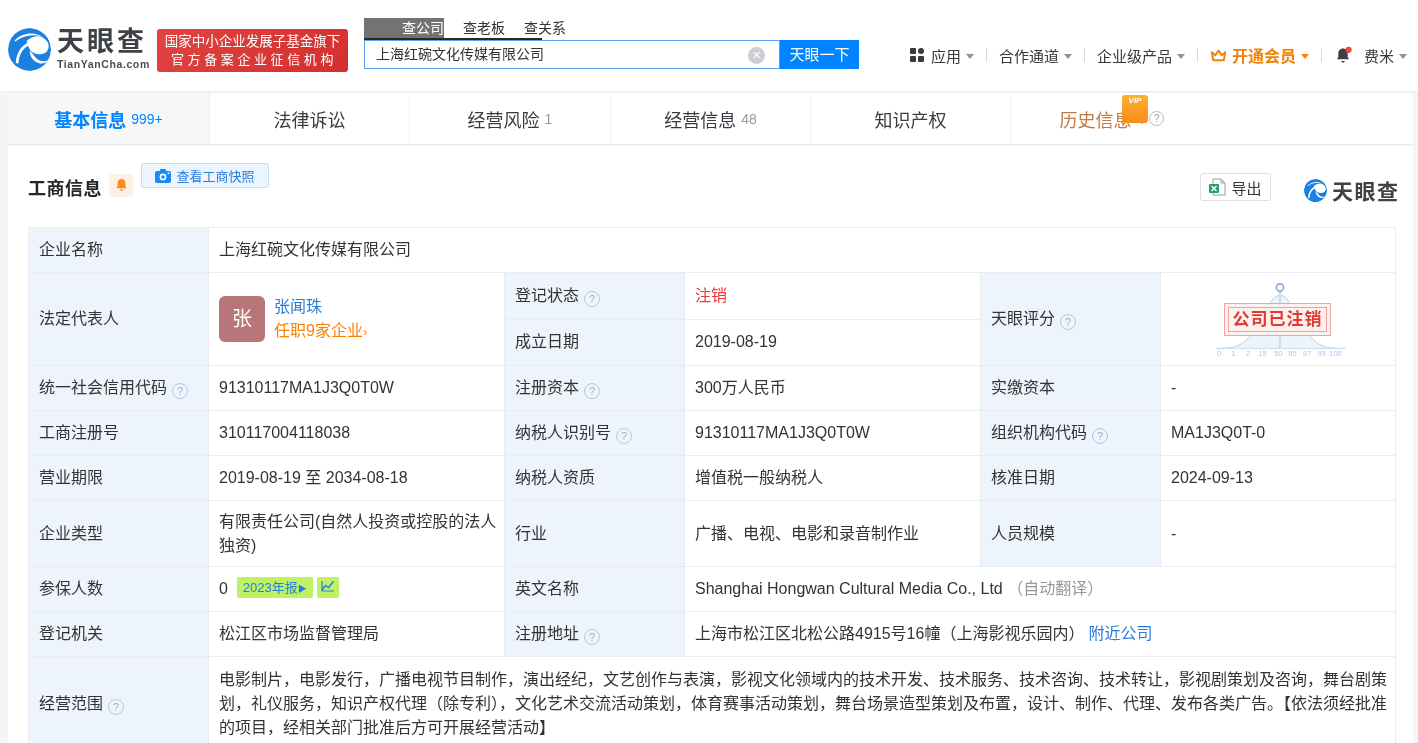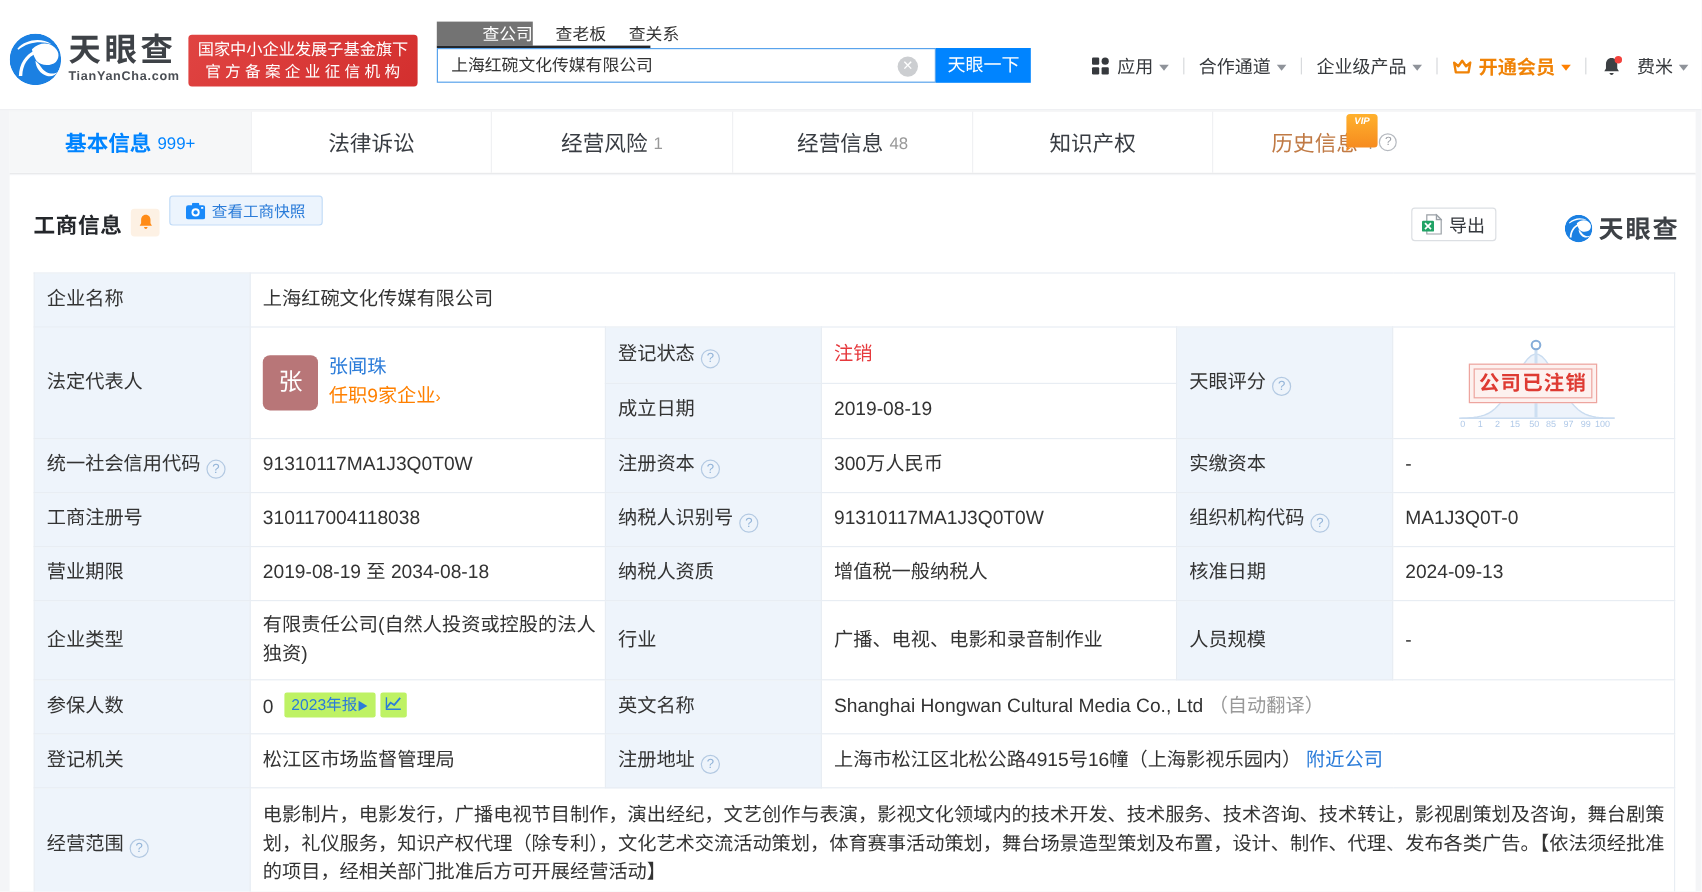--- a/index.html
+++ b/index.html
@@ -40,21 +40,21 @@
 #nav .tab.act .num{color:#0084ff;font-weight:normal;}
 #nav .tab.his{color:#c07a45;}
 .qnav{display:inline-block;width:15px;height:15px;border:1px solid #b6bac0;border-radius:50%;color:#9a9ea5;font-size:10px;line-height:13px;text-align:center;margin-left:5px;font-weight:normal;}
 #vip{position:absolute;right:65px;top:2px;width:26px;height:28px;background:linear-gradient(180deg,#ffb12d,#f68b1f);border-radius:3px;color:#fff;font-size:8px;font-weight:bold;font-style:italic;line-height:12px;text-align:center;}
 #vip:after{content:"";position:absolute;left:0;bottom:-3px;border-left:4px solid #f68b1f;border-bottom:3px solid transparent;}
 
 #content{position:absolute;left:8px;top:146px;width:1405px;height:597px;background:#fff;}
 #t1{position:absolute;left:20px;top:28px;font-size:18px;font-weight:bold;color:#24272b;letter-spacing:0.5px;}
 #bellbox{position:absolute;left:101px;top:28px;width:24px;height:23px;background:#fdf1e4;border-radius:3px;text-align:center;}
 #snapbtn{position:absolute;left:133px;top:17px;width:128px;height:25px;background:#ecf4fd;border:1px solid #c3dcf7;border-radius:3px;display:flex;align-items:center;justify-content:center;font-size:13px;color:#2b7cd9;}
-#expbtn{position:absolute;left:1168px;top:27px;width:71px;height:28px;background:#fff;border:1px solid #dcdfe3;border-radius:3px;display:flex;align-items:center;justify-content:center;font-size:15px;color:#33373c;}
+#expbtn{position:absolute;left:1192px;top:27px;width:71px;height:28px;background:#fff;border:1px solid #dcdfe3;border-radius:3px;display:flex;align-items:center;justify-content:center;font-size:15px;color:#33373c;}
 #minilogo{position:absolute;left:1296px;top:29px;display:flex;align-items:center;}
 #minilogo .cn{font-size:21px;font-weight:bold;color:#3e4247;letter-spacing:1.5px;margin-left:5px;}
 
 #tblwrap{position:absolute;left:20px;top:65px;margin-top:16px;}
 table{border-collapse:collapse;table-layout:fixed;width:1367px;}
 td{border:1px solid #e8edf3;font-size:16px;color:#333;padding:0 10px;vertical-align:middle;line-height:24px;}
 td.lb{background:#eef4fb;}
 .q{display:inline-block;width:16px;height:16px;border:1px solid #b3c9e2;border-radius:50%;color:#93b4d8;font-size:11px;line-height:14px;text-align:center;margin-left:5px;vertical-align:-2px;}
 a{text-decoration:none;}
 .blu{color:#2b7cd9;}

